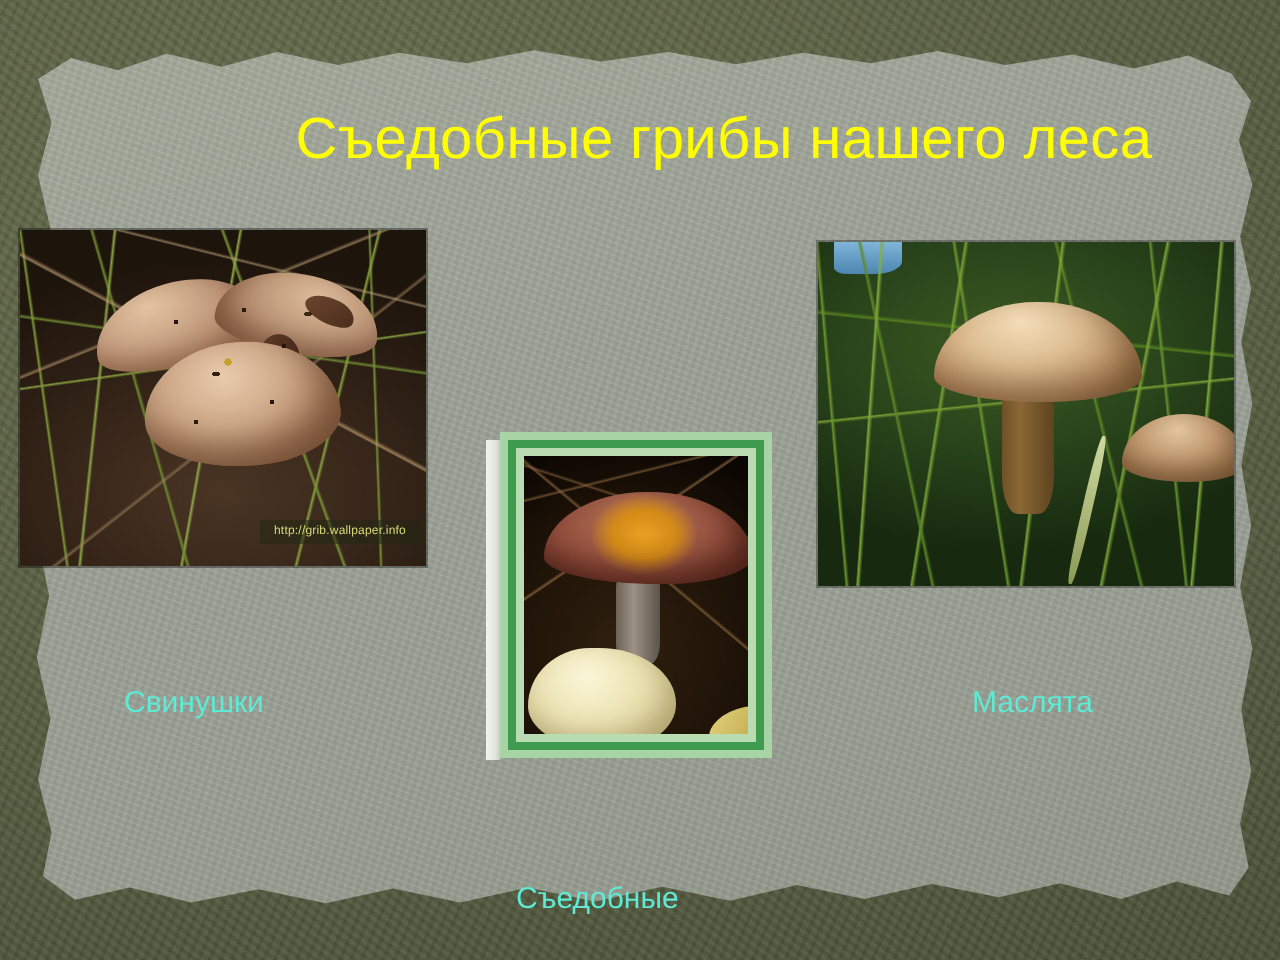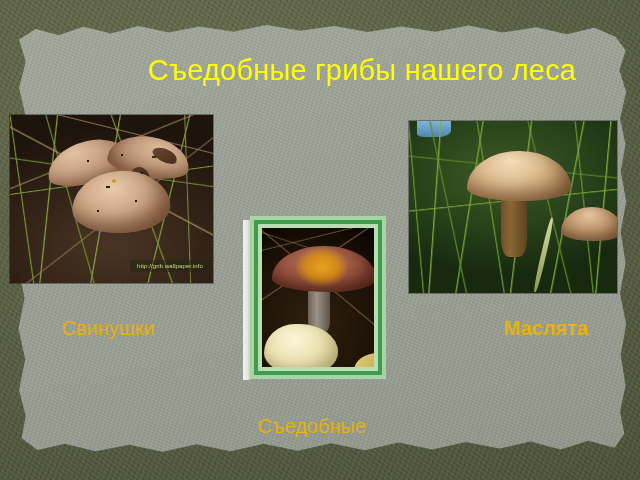--- a/index.html
+++ b/index.html
@@ -354,27 +354,28 @@
     left: 92px; top: 126px; width: 34px; height: 20px;
     border-radius: 60% 40% 50% 50% / 60% 50% 50% 40%;
     transform: rotate(-12deg);
     background: linear-gradient(130deg, #e2d17a, #b89f44);
   }
 
   
   .caption {
     position: absolute;
     z-index: 7;
-    color: #eab308;
-    font-size: 20px;
+    color: #5eead4;
+    font-size: 15px;
     line-height: 1;
     white-space: nowrap;
+    margin-top: 26px;
   }
   #caption-left   { left: 62px;  top: 318px; }
-  #caption-right  { left: 504px; top: 318px; font-weight: bold; }
+  #caption-right  { left: 486px; top: 318px; }
   #caption-center { left: 258px; top: 416px; }
 </style>
 </head>
 <body>
 
 <div id="slide">
 
   <div class="paper"></div>
 
   <div id="title">Съедобные грибы нашего леса</div>

